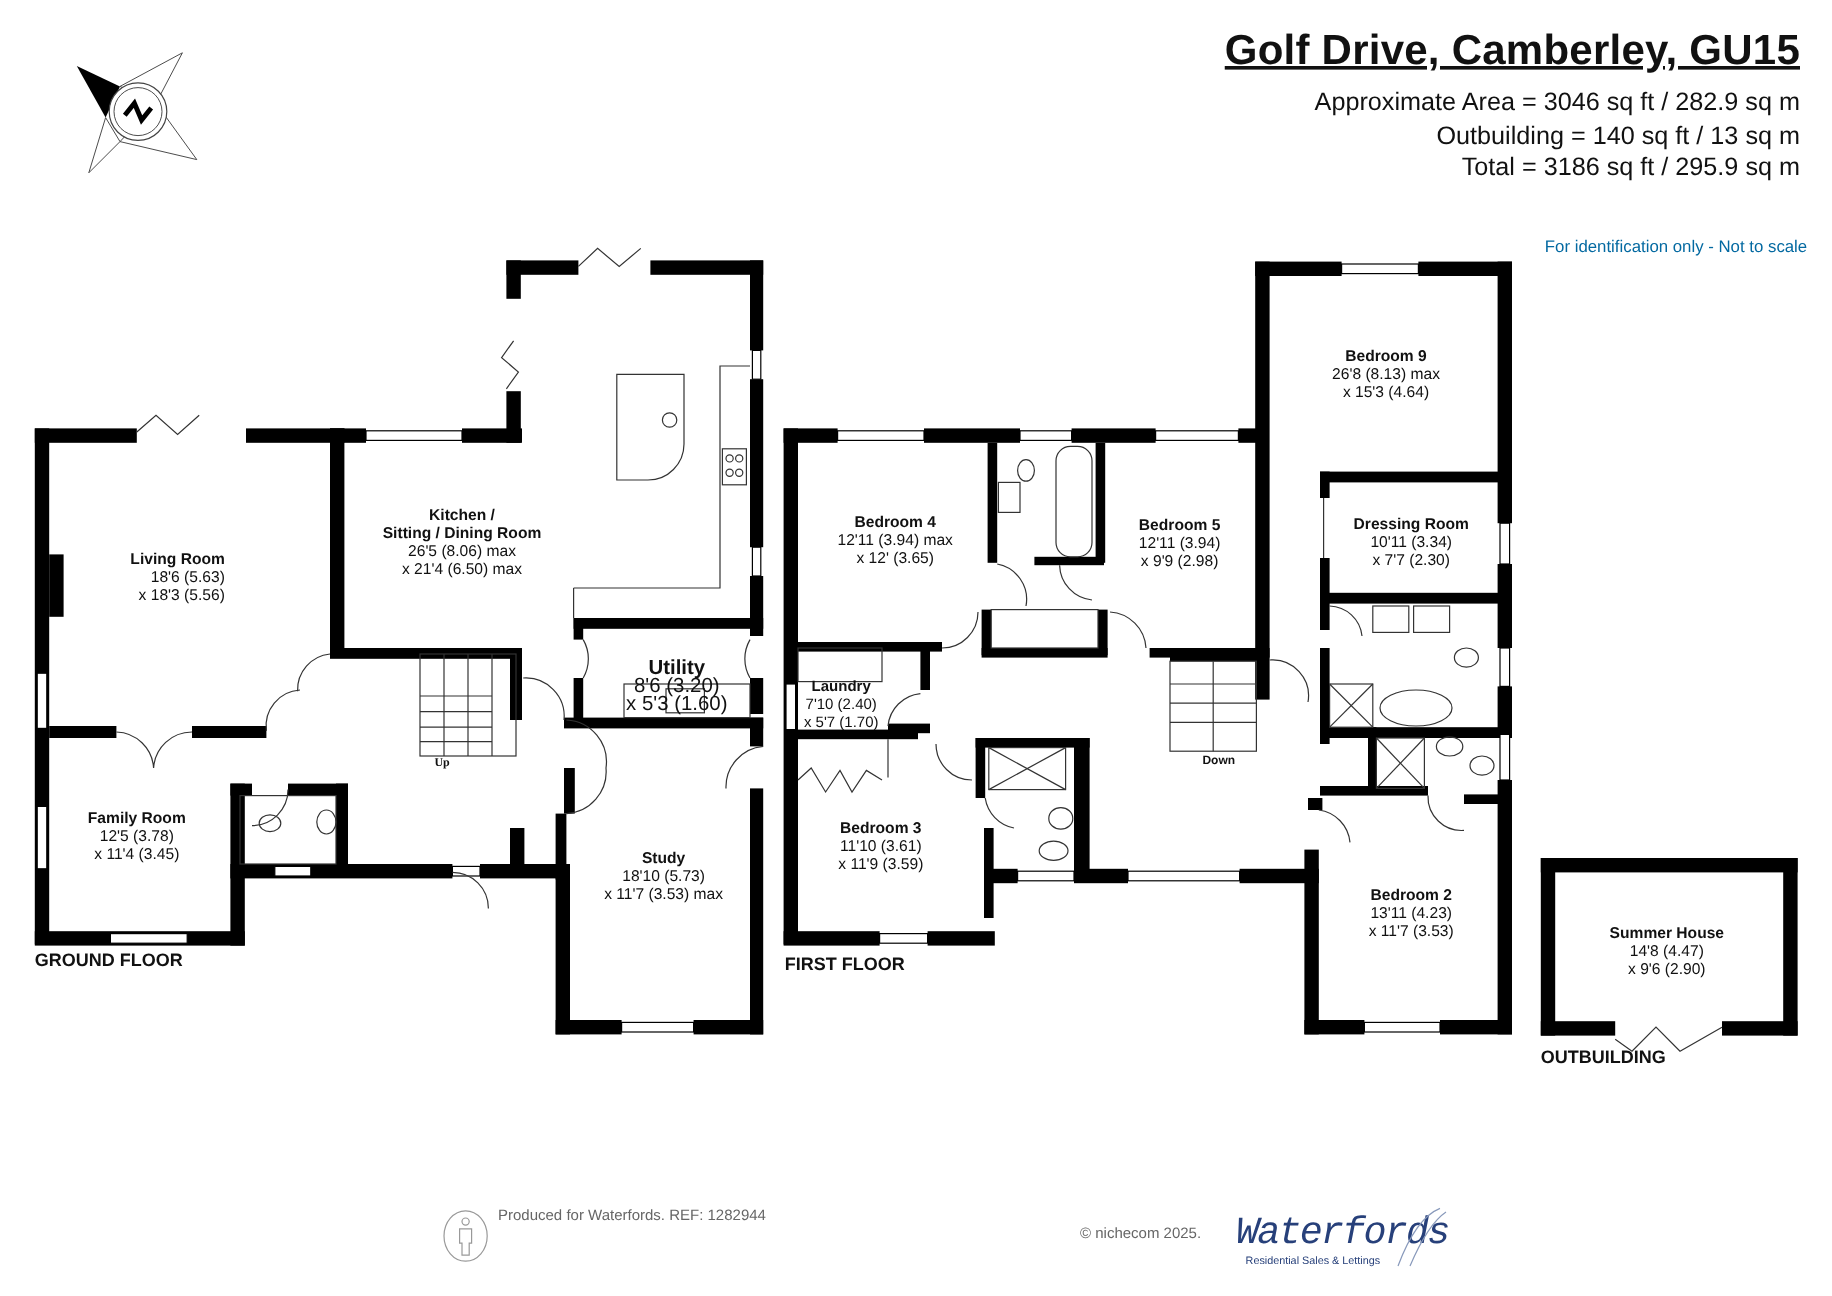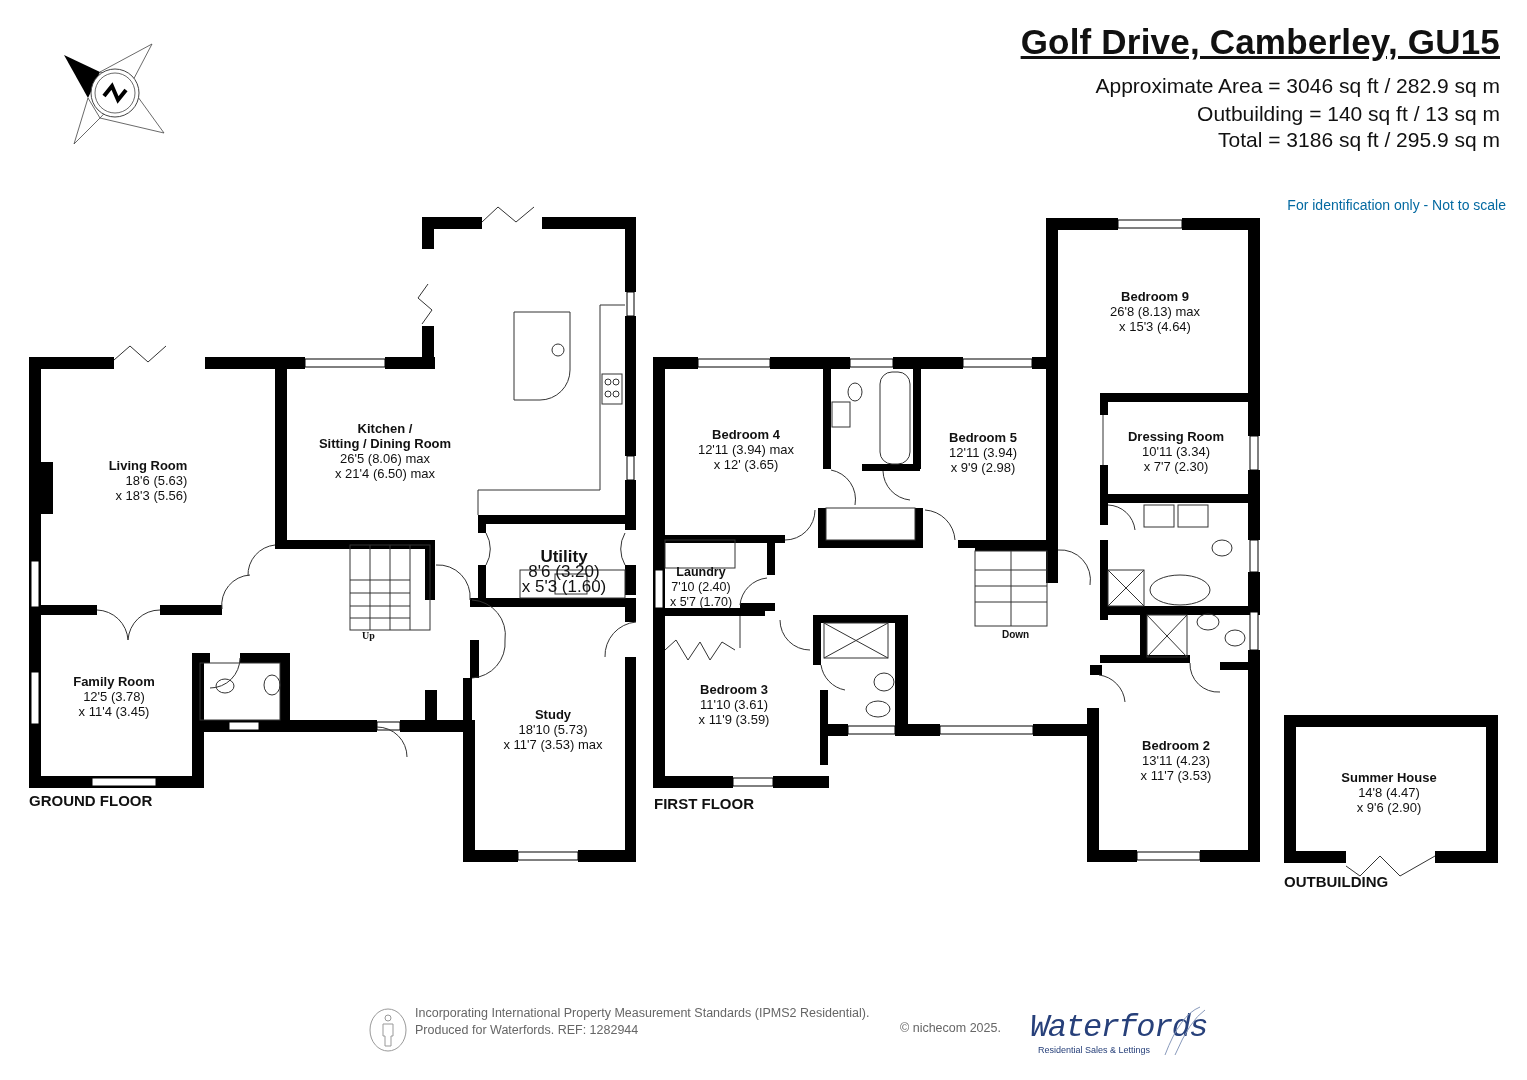--- a/index.html
+++ b/index.html
@@ -333,21 +333,20 @@
   <div>x 9'6 (2.90)</div>
 </div>
 <div class="floor-label" style="left:1284px; top:873px;">OUTBUILDING</div>
 
 <svg class="footer-icon" width="40" height="45" viewBox="0 0 40 45">
   <ellipse cx="20" cy="22" rx="18" ry="21" fill="none" stroke="#999" stroke-width="1"></ellipse>
   <circle cx="20" cy="10" r="3" fill="none" stroke="#999" stroke-width="1"></circle>
   <path d="M15,16 L25,16 L25,28 L23,28 L23,38 L17,38 L17,28 L15,28 Z" fill="none" stroke="#999" stroke-width="1"></path>
 </svg>
 <div class="footer-text">
-  <div>Incorporating International Property Measurement Standards (IPMS2 Residential).</div>
   <div>Produced for Waterfords.   REF: 1282944</div>
 </div>
 <div class="footer-copy">© nichecom 2025.</div>
 <div class="logo">
   <div class="brand">Waterfords</div>
   <div class="tag">Residential Sales &amp; Lettings</div>
   <svg width="180" height="60" style="position:absolute;left:0;top:0">
     <path d="M135,50 Q150,10 170,2 M145,50 Q160,15 175,5" fill="none" stroke="#8899bb" stroke-width="1"></path>
   </svg>
 </div>

